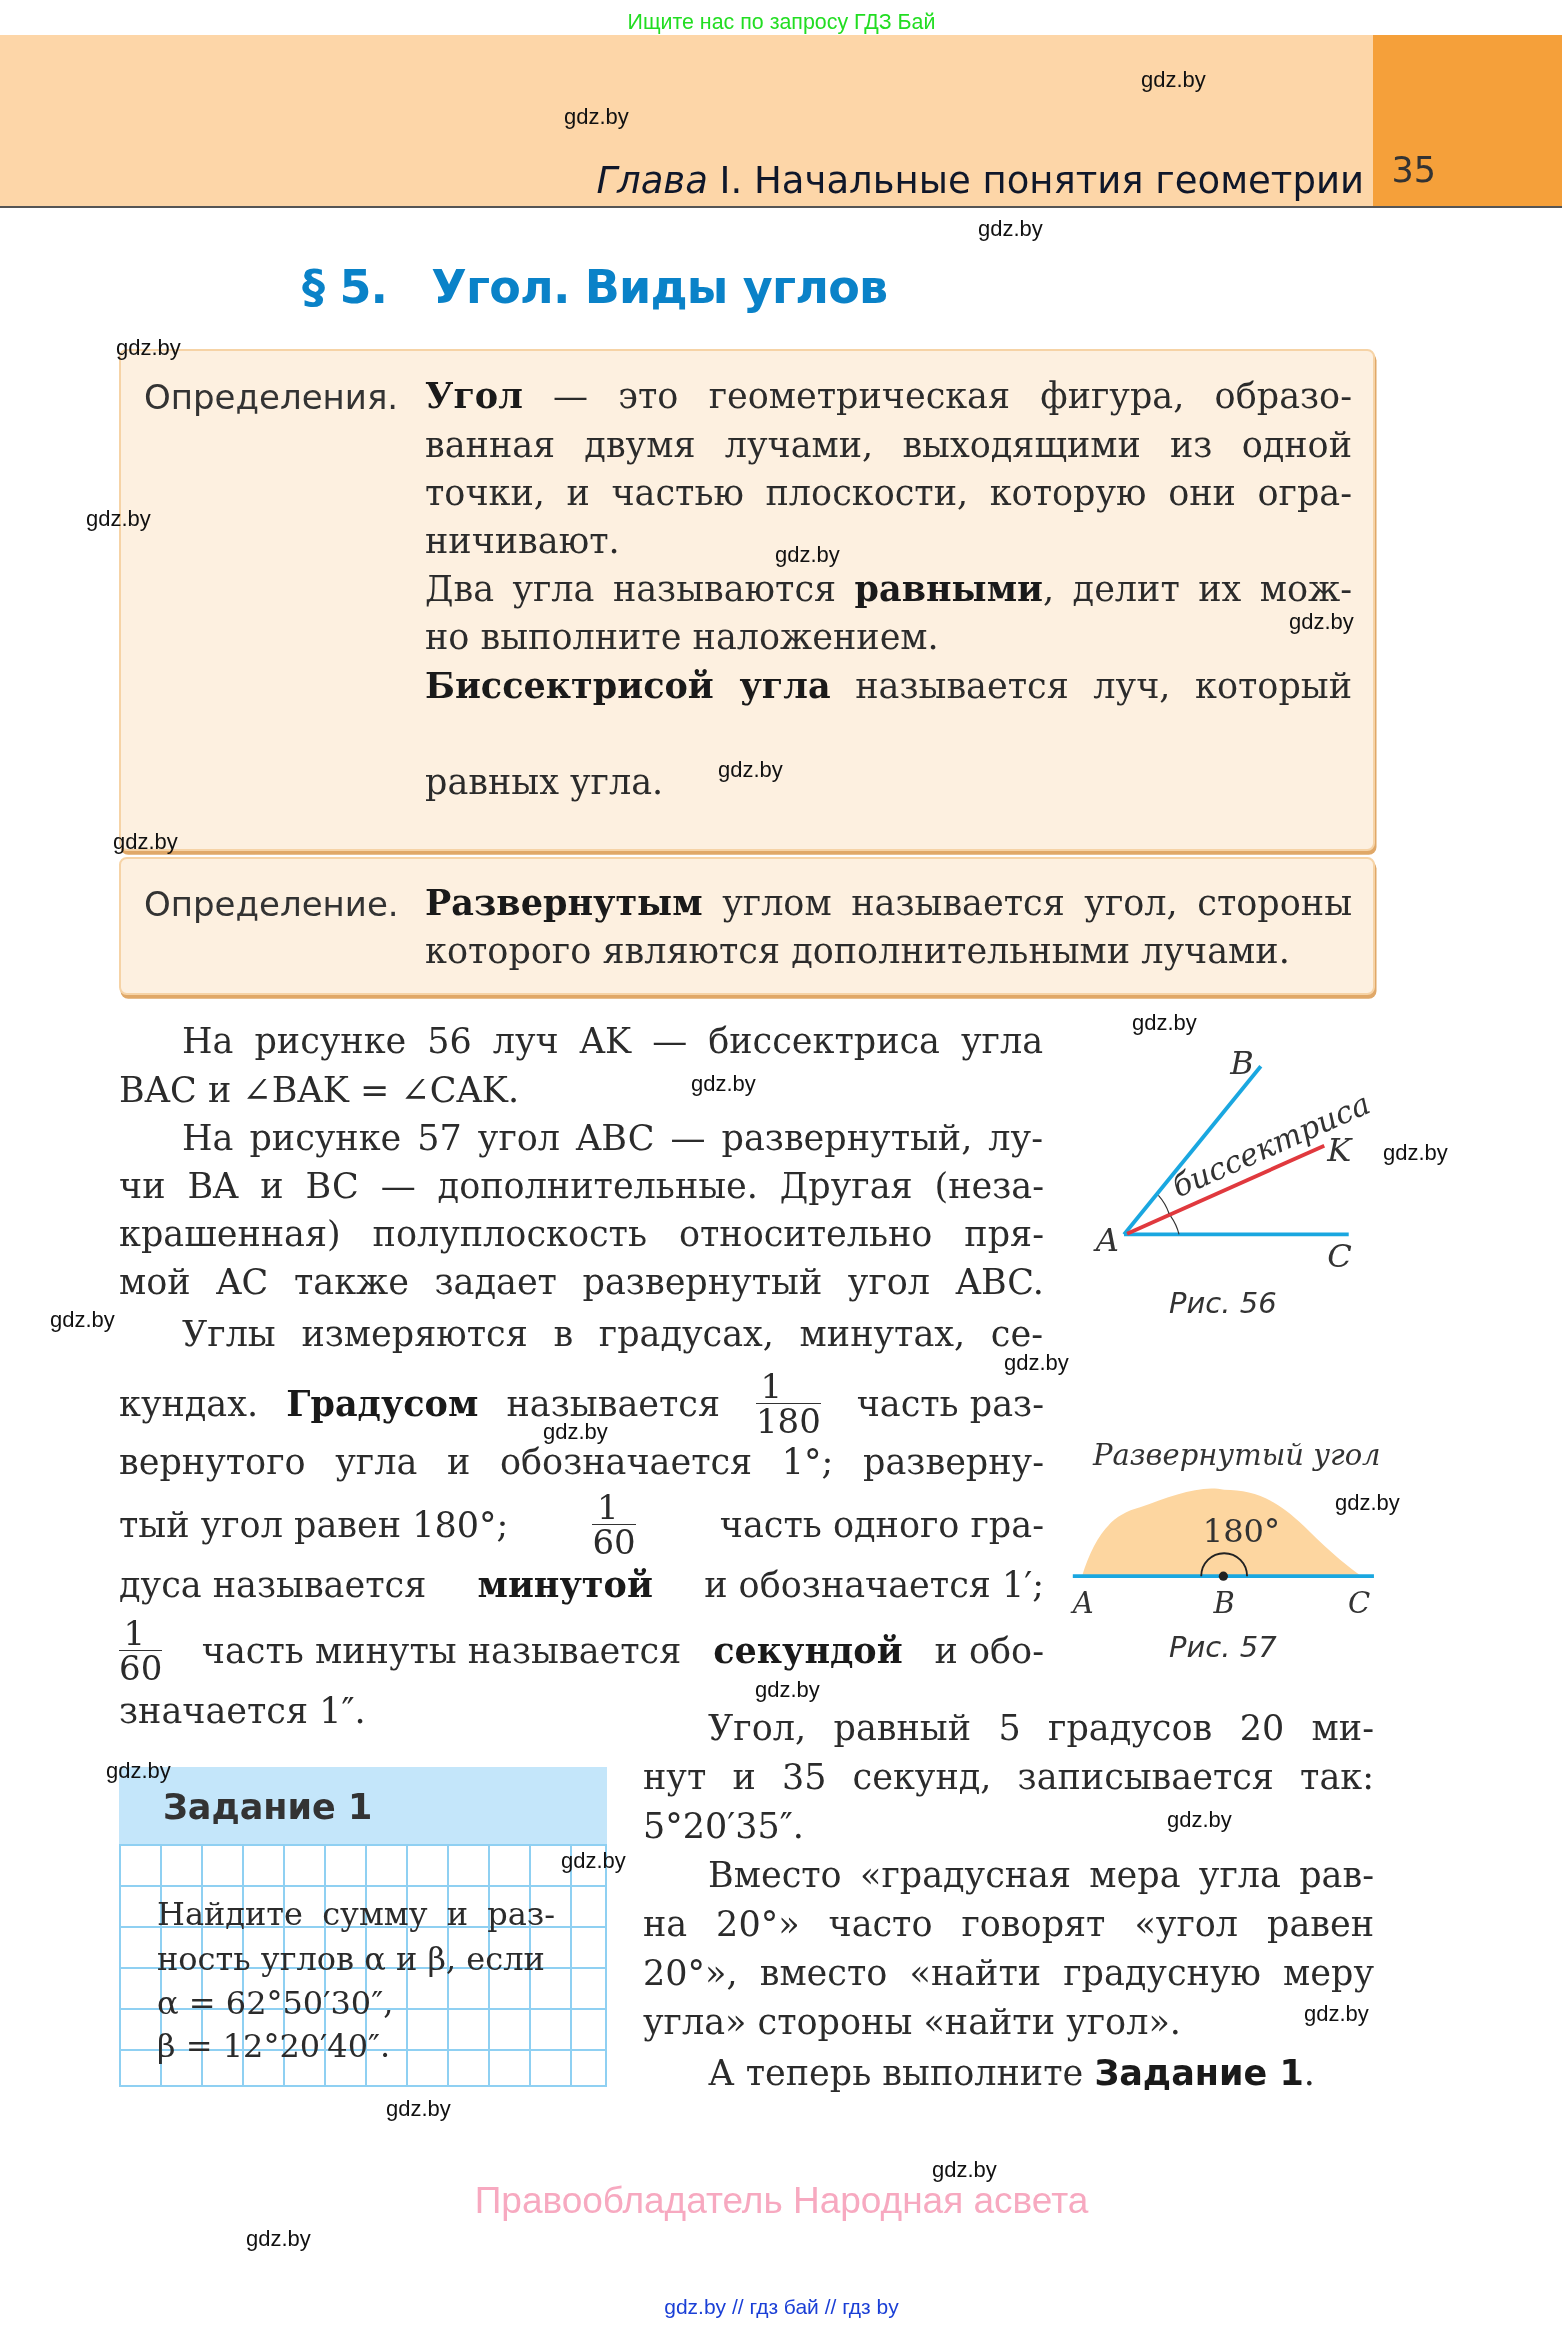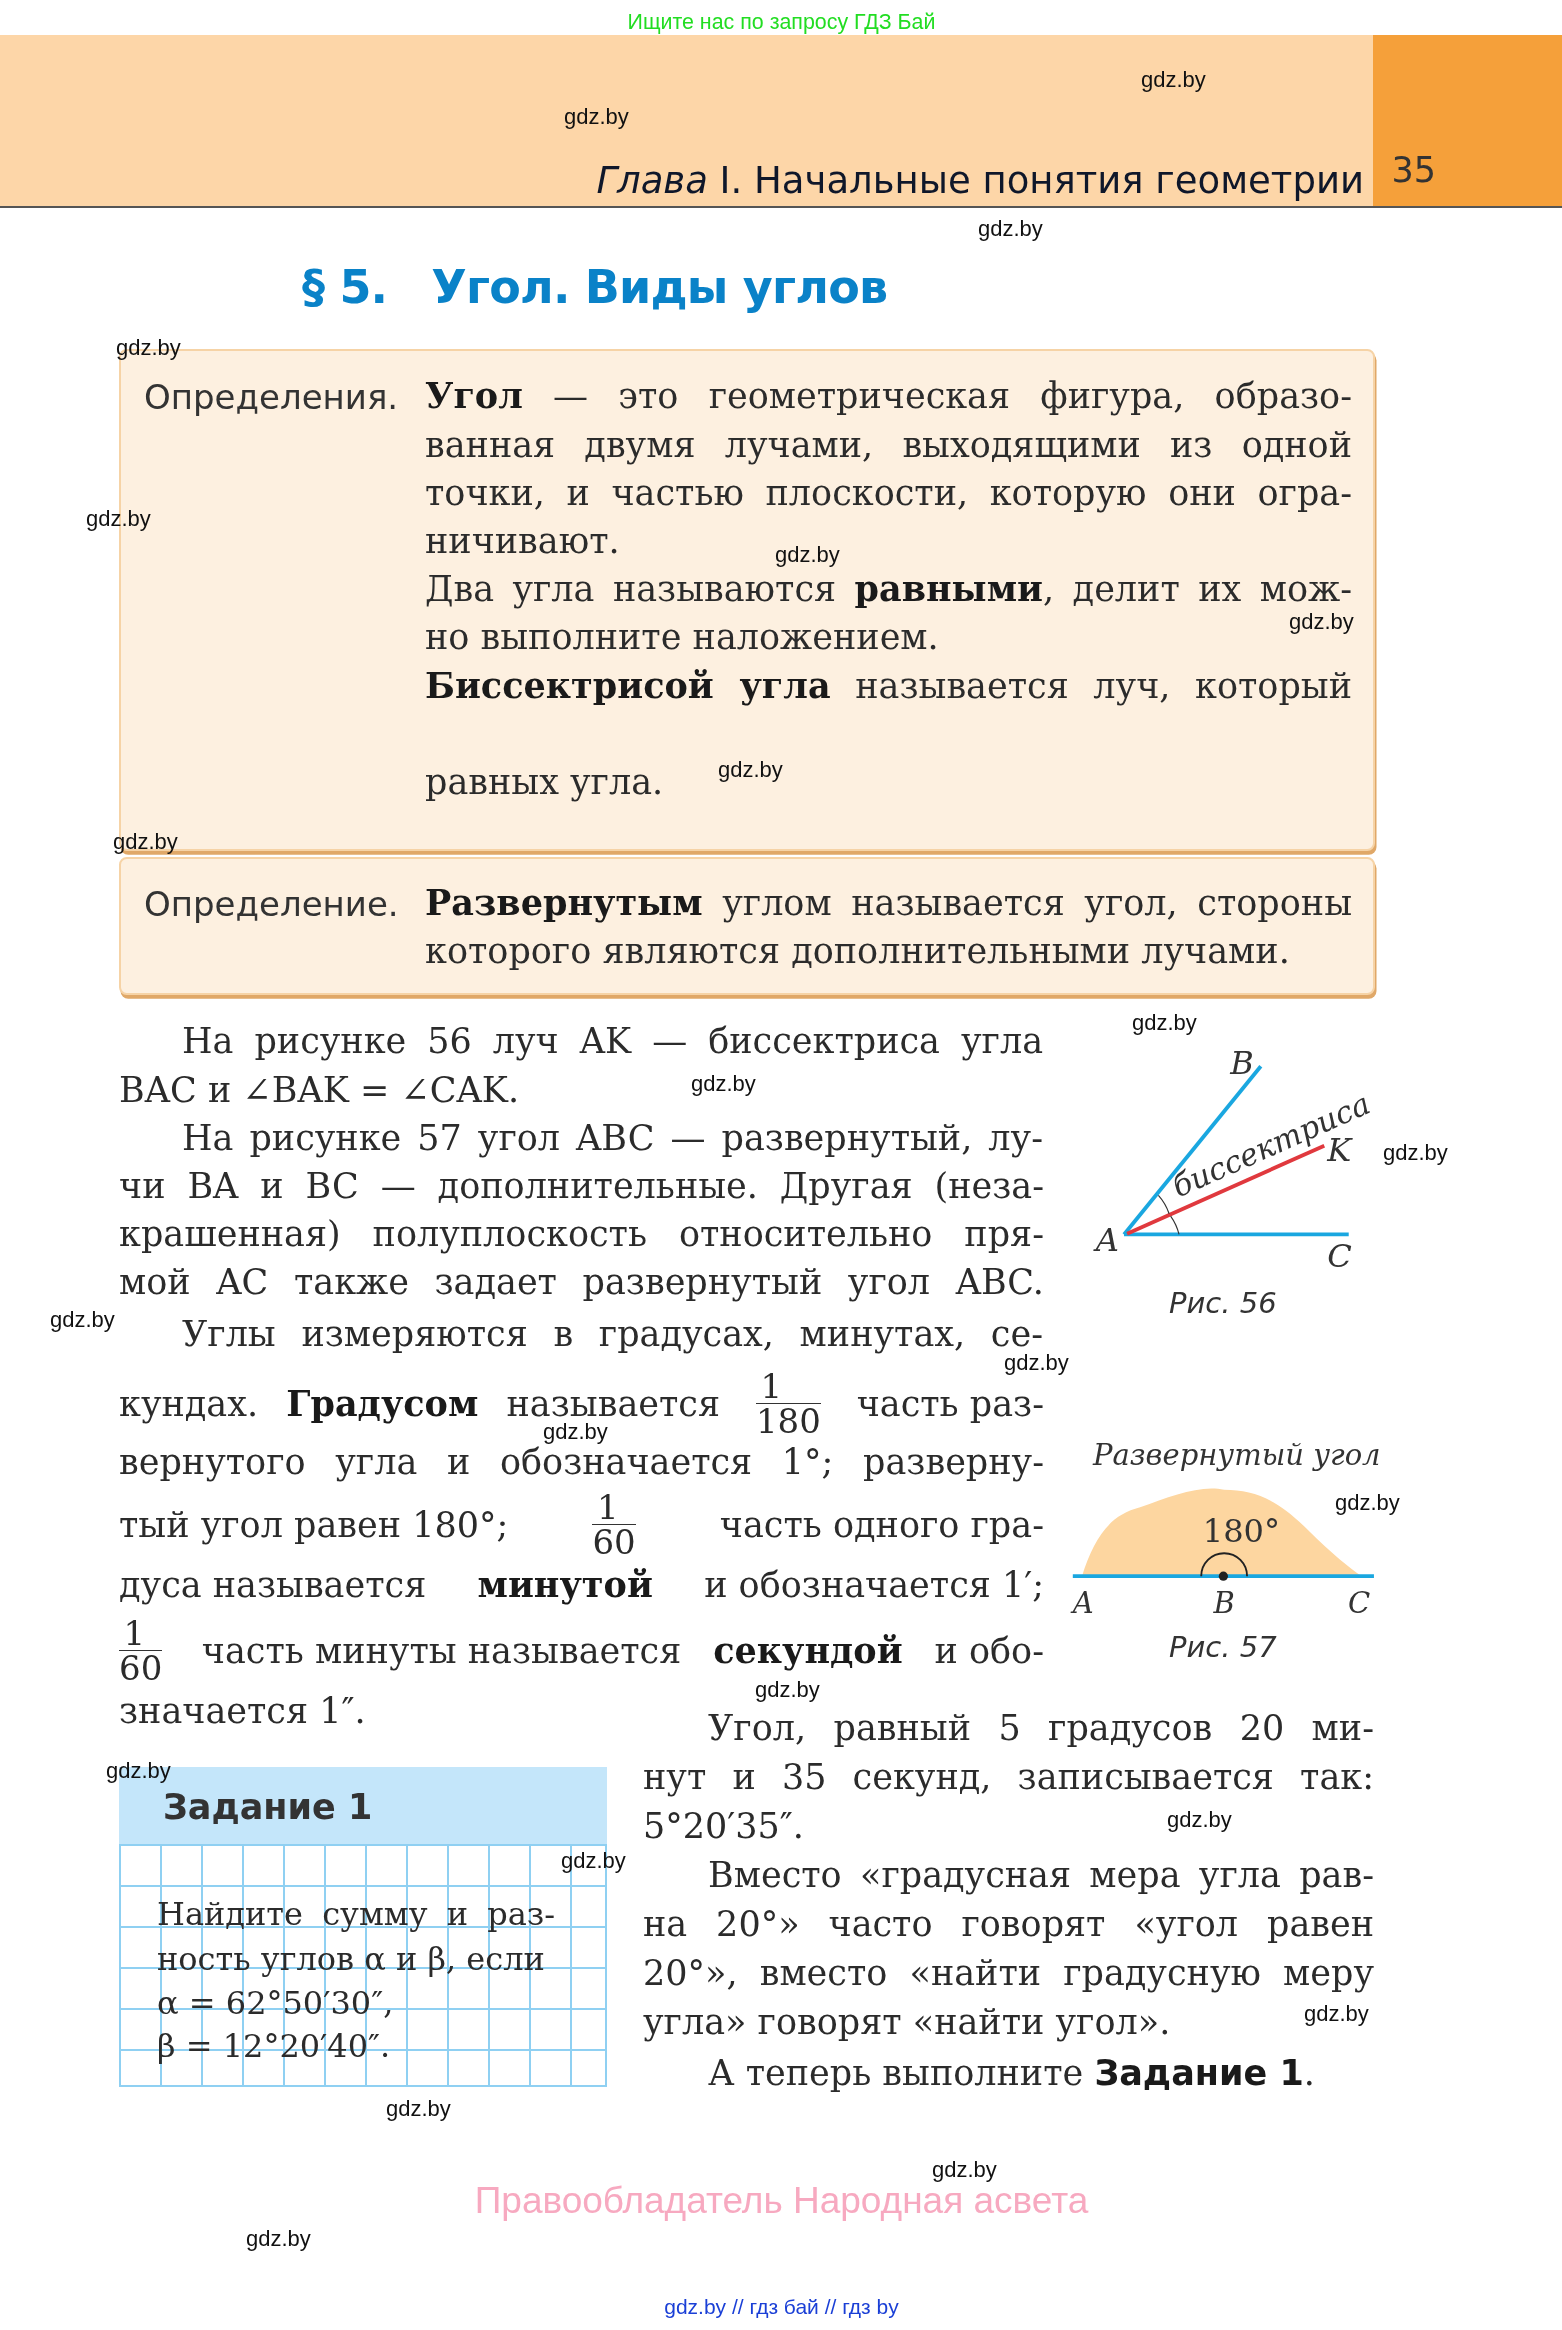--- a/index.html
+++ b/index.html
@@ -110,21 +110,21 @@
   <span>и обо-</span>
 </div>
 <div class="bline last" style="left:119px; top:1687px; width:612px;">значается 1″.</div>
 
 <div class="bline" style="left:708px; top:1704px; width:666px;">Угол, равный 5 градусов 20 ми-</div>
 <div class="bline" style="left:643px; top:1753px; width:731px;">нут и 35 секунд, записывается так:</div>
 <div class="bline last" style="left:643px; top:1802px; width:731px;">5°20′35″.</div>
 <div class="bline" style="left:708px; top:1851px; width:666px;">Вместо «градусная мера угла рав-</div>
 <div class="bline" style="left:643px; top:1900px; width:731px;">на 20°» часто говорят «угол равен</div>
 <div class="bline" style="left:643px; top:1949px; width:731px;">20°», вместо «найти градусную меру</div>
-<div class="bline last" style="left:643px; top:1998px; width:731px;">угла» говорят «найти угол».</div>
+<div class="bline last" style="left:643px; top:1998px; width:731px;">угла» стороны «найти угол».</div>
 <div class="bline last" style="left:708px; top:2049px; width:666px;"><span>А теперь выполните </span><b style="font-family:'DejaVu Sans', sans-serif;">Задание 1</b><span>.</span></div>
 
 <div class="abs" style="left:1056px; top:995px; width:428px; height:352px;">
   <svg width="428" height="352" viewBox="0 0 560 460">
     <line x1="89" y1="313" x2="268" y2="93" stroke="#1aa7e0" stroke-width="5"></line>
     <line x1="89" y1="313" x2="383" y2="313" stroke="#1aa7e0" stroke-width="5"></line>
     <line x1="93" y1="312" x2="351" y2="197" stroke="#e0393e" stroke-width="5"></line>
     <path d="M 134 262 A 70 70 0 0 1 148 286" fill="none" stroke="#333" stroke-width="1.5"></path>
     <path d="M 150 289 A 70 70 0 0 1 161 313" fill="none" stroke="#333" stroke-width="1.5"></path>
     <text x="52" y="335" font-size="42" font-style="italic" fill="#333">A</text>

